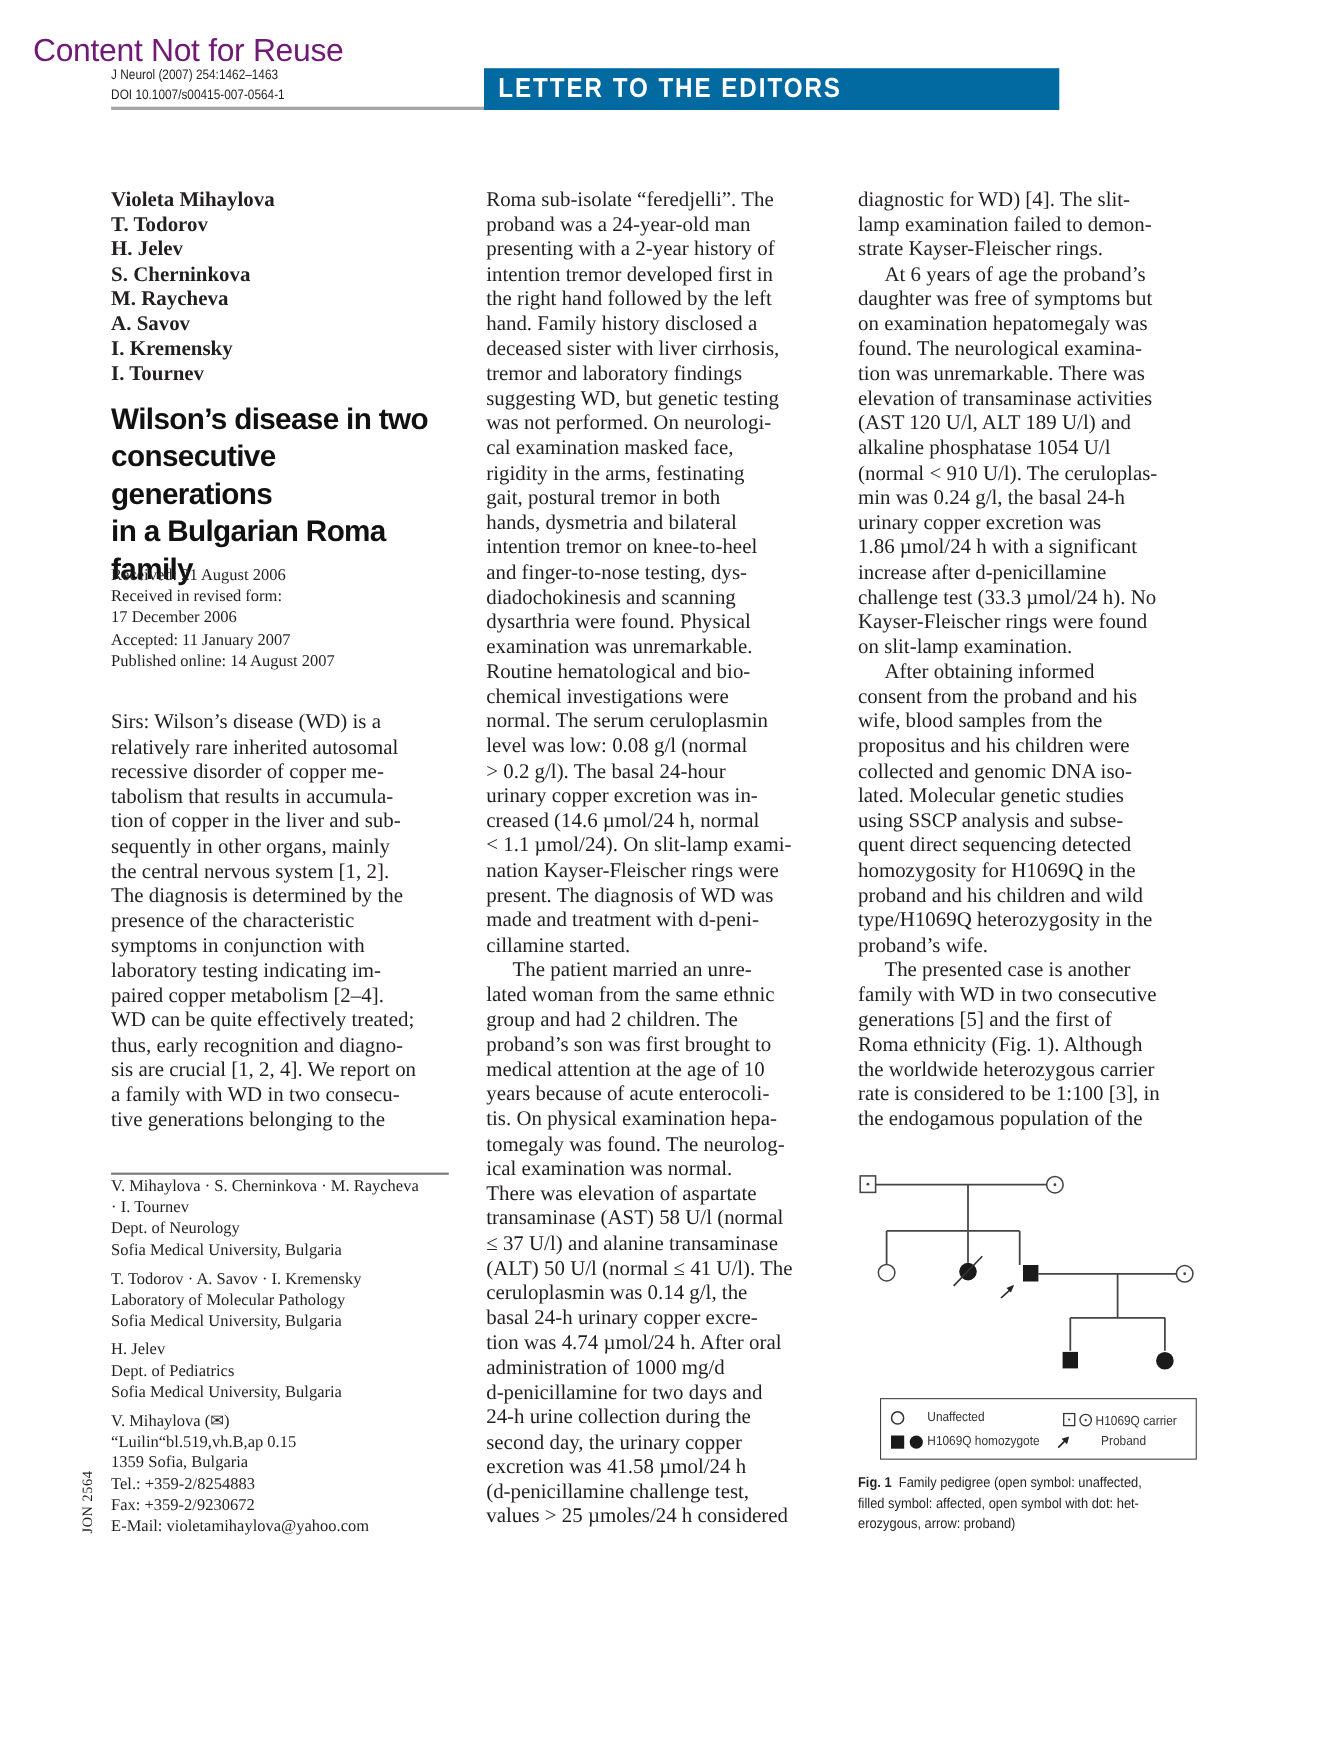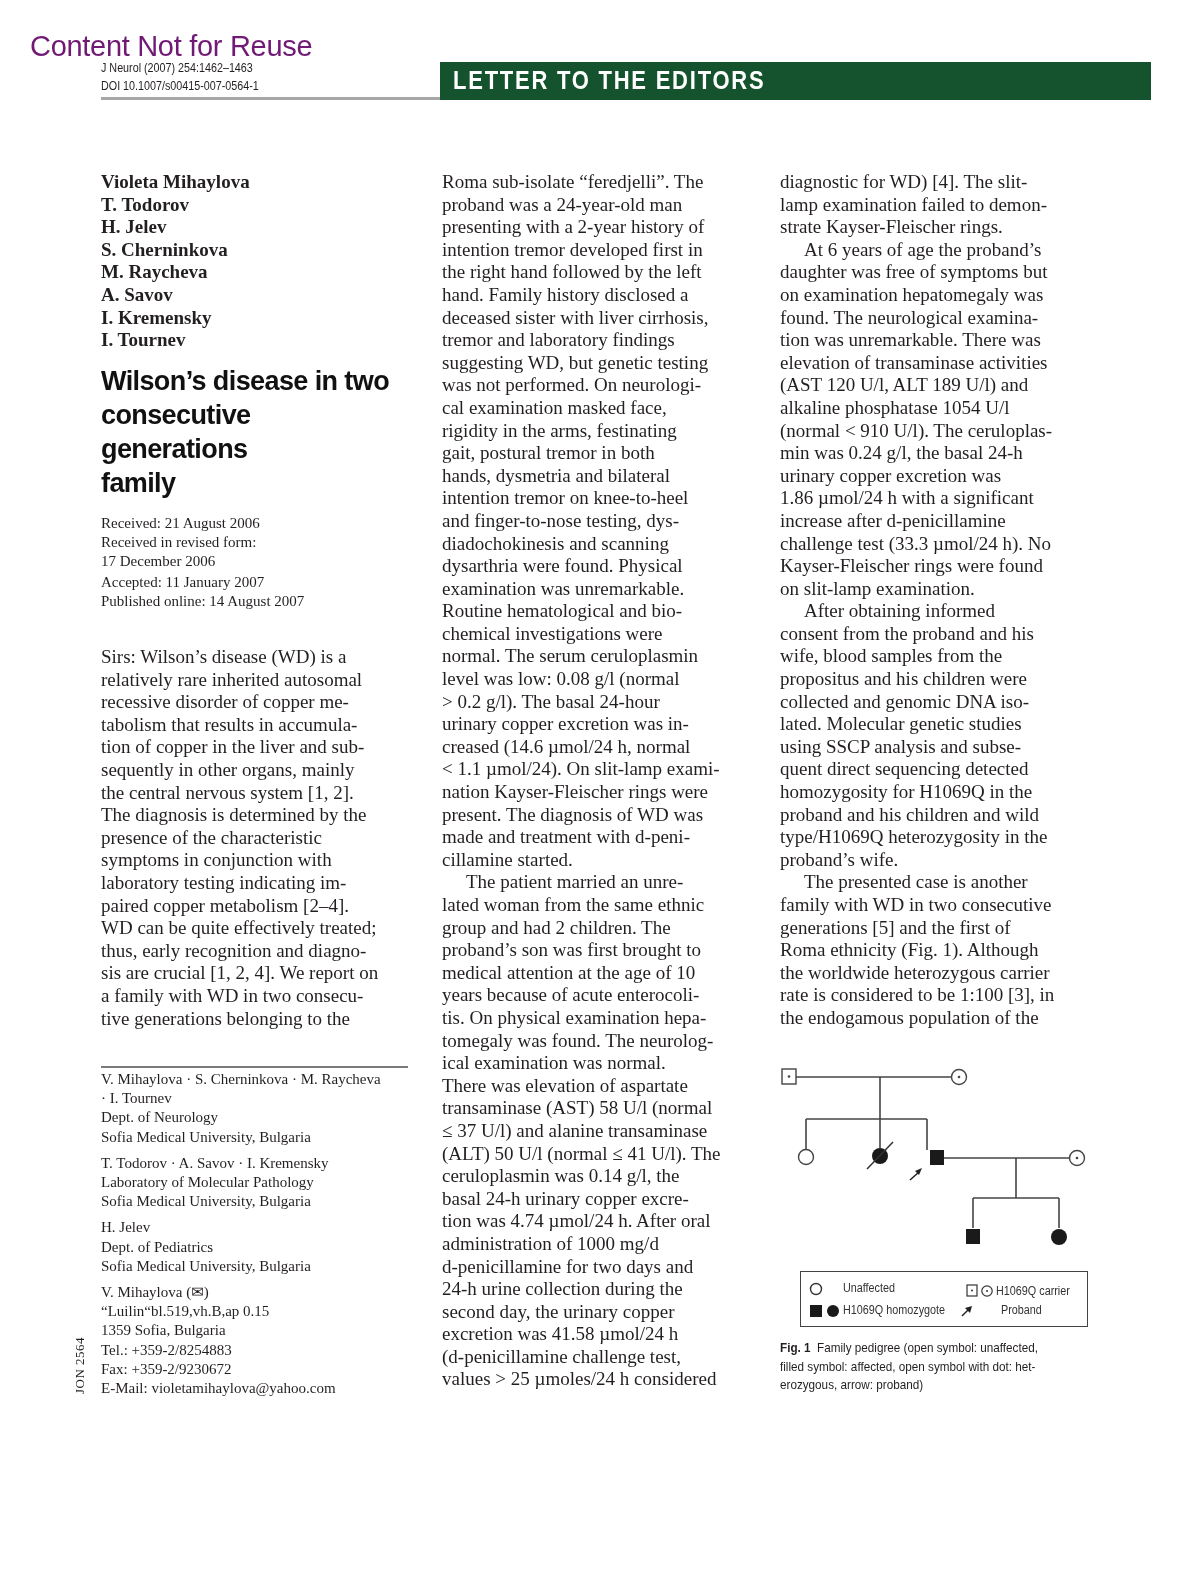--- a/index.html
+++ b/index.html
@@ -3,21 +3,21 @@
 <meta charset="utf-8">
 <style>
   html, body { margin: 0; padding: 0; background: #ffffff; }
   body { width: 1200px; height: 1583px; position: relative; overflow: hidden;
          font-family: "Liberation Serif", "DejaVu Serif", serif; color: #231f20; }
   .watermark { position: absolute; left: 30px; top: 30px; font-family: "Liberation Sans", sans-serif;
                font-size: 29px; color: #701a75; letter-spacing: -0.3px; }
   .journal-ref { position: absolute; left: 101px; top: 59px; font-family: "Liberation Sans", sans-serif;
                  font-size: 12.5px; line-height: 18px; color: #231f20; transform: scaleX(0.86); transform-origin: left top; }
   .header-rule { position: absolute; left: 101px; top: 97px; width: 340px; height: 3px; background: #a6a6a6; }
-  .section-banner { position: absolute; left: 440px; top: 62px; width: 711px; height: 38px; background: #14532d; }
+  .section-banner { position: absolute; left: 440px; top: 62px; width: 523px; height: 38px; background: #0369a1; }
   .section-banner span { position: absolute; left: 13px; top: 4px; color: #ffffff; font-family: "Liberation Sans", sans-serif;
                          font-weight: bold; font-size: 25px; letter-spacing: 2px; transform: scaleX(0.88); transform-origin: left top; display: inline-block; }
 
   .col { position: absolute; font-size: 19px; line-height: 22.6px; }
 
   .authors { position: absolute; left: 101px; top: 171px; font-weight: bold; font-size: 19px; line-height: 22.6px; }
   .authors div { white-space: nowrap; }
   .title { position: absolute; left: 101px; top: 364px; width: 300px; font-family: Liberation Sans, sans-serif;
            font-weight: bold; font-size: 27px; line-height: 34px; letter-spacing: -0.6px; color: #111; }
   .dates { position: absolute; left: 101px; top: 514px; font-size: 15px; line-height: 19.2px; }
@@ -65,20 +65,21 @@
   <div>S. Cherninkova</div>
   <div>M. Raycheva</div>
   <div>A. Savov</div>
   <div>I. Kremensky</div>
   <div>I. Tournev</div>
 </div>
 
 <div class="title">
   <div>Wilson’s disease in two</div>
   <div>consecutive generations</div>
+  <div>in a Bulgarian Roma</div>
   <div>family</div>
 </div>
 
 <div class="dates">
   <div>Received: 21 August 2006</div>
   <div>Received in revised form:</div>
   <div style="margin-bottom:1px">17 December 2006</div>
   <div>Accepted: 11 January 2007</div>
   <div>Published online: 14 August 2007</div>
 </div>

